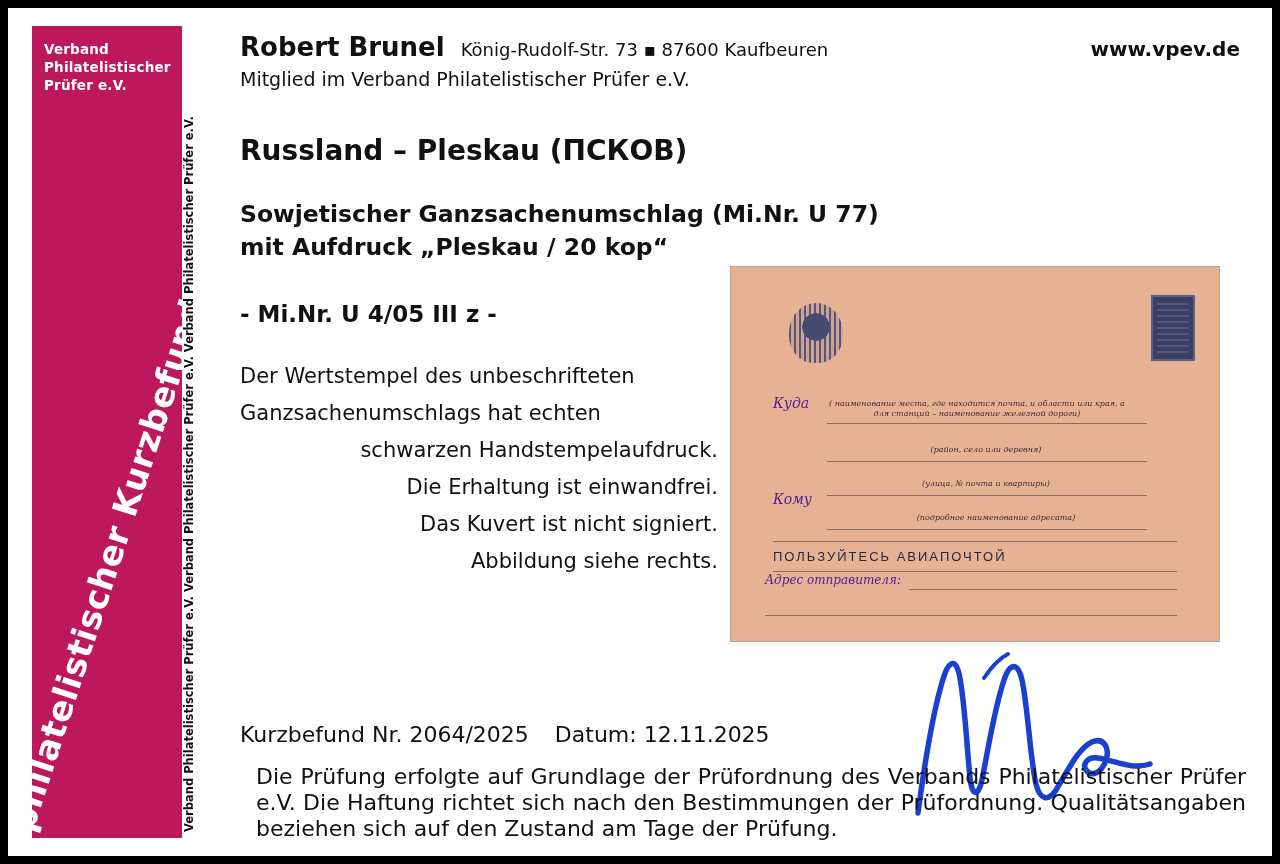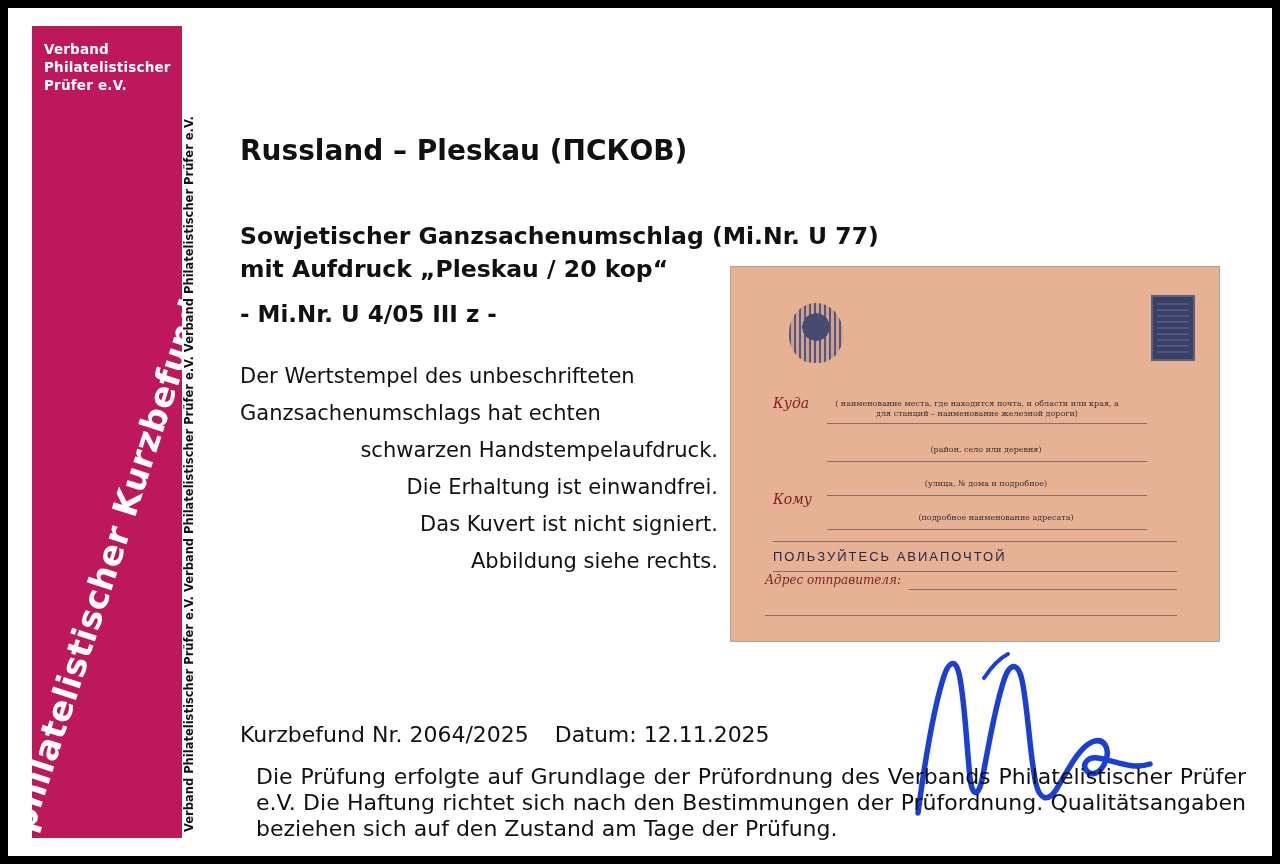--- a/index.html
+++ b/index.html
@@ -125,21 +125,20 @@
   }
   .sub1 {
     position: absolute;
     left: 232px;
     top: 190px;
     width: 760px;
     font-size: 23.5px;
     font-weight: bold;
     line-height: 33px;
     color: #111;
-    margin-top: 22px;
   }
   .sub2 {
     position: absolute;
     left: 232px;
     top: 293px;
     font-size: 23px;
     font-weight: bold;
     color: #111;
   }
   .para {
@@ -211,30 +210,31 @@
   }
   .cover-stamp:after {
     content: "";
     position: absolute;
     left: 6px; top: 8px; right: 6px; bottom: 8px;
     background: repeating-linear-gradient(0deg, rgba(255,255,255,.13) 0 2px, rgba(0,0,0,0) 2px 6px);
   }
   .lbl {
     position: absolute;
     font-style: italic;
-    color: #7f1d1d;
+    color: #4c1d95;
     font-size: 14px;
     font-family: "DejaVu Serif", "Liberation Serif", serif;
   }
   .tiny {
     position: absolute;
     font-size: 8px;
     color: #3a2e33;
     font-family: "DejaVu Serif", "Liberation Serif", serif;
     text-align: center;
+    font-style: italic;
   }
   .rule {
     position: absolute;
     height: 1px;
     background: #8a6e63;
   }
   .cover-banner {
     position: absolute;
     left: 42px;
     top: 282px;
@@ -265,20 +265,28 @@
       <div class="band-top">
         <div>Verband</div>
         <div>Philatelistischer</div>
         <div>Prüfer e.V.</div>
       </div>
       <div class="band-diag">philatelistischer Kurzbefund</div>
     </div>
     <div class="band-side">Verband Philatelistischer Prüfer e.V. Verband Philatelistischer Prüfer e.V. Verband Philatelistischer Prüfer e.V.</div>
   </div>
 
+  <div class="hdr">
+    <div class="hdr-row1">
+      <div class="hdr-name">Robert Brunel</div>
+      <div class="hdr-addr">König-Rudolf-Str. 73 ▪ 87600 Kaufbeuren</div>
+      <div class="hdr-web">www.vpev.de</div>
+    </div>
+    <div class="hdr-row2">Mitglied im Verband Philatelistischer Prüfer e.V.</div>
+  </div>
 
   <div class="title">Russland – Pleskau (ПСКОВ)</div>
 
   <div class="sub1">
     <div>Sowjetischer Ganzsachenumschlag (Mi.Nr. U 77)</div>
     <div>mit Aufdruck „Pleskau / 20 kop“</div>
   </div>
 
   <div class="sub2">- Mi.Nr. U 4/05 III z -</div>
 
@@ -295,21 +303,21 @@
     <div class="cover-emblem"></div>
     <div class="cover-stamp"></div>
 
     <div class="lbl" style="left:42px; top:128px;">Куда</div>
     <div class="tiny" style="left:96px; top:132px; width:300px; line-height:10px;">( наименование места, где находится почта, и области или края, а для станций – наименование железной дороги)</div>
     <div class="rule" style="left:96px; top:156px; width:320px;"></div>
 
     <div class="tiny" style="left:150px; top:178px; width:210px;">(район, село или деревня)</div>
     <div class="rule" style="left:96px; top:194px; width:320px;"></div>
 
-    <div class="tiny" style="left:150px; top:212px; width:210px;">(улица, № дома и подробное)</div>
+    <div class="tiny" style="left:150px; top:212px; width:210px;">(улица, № почта и квартиры)</div>
     <div class="rule" style="left:96px; top:228px; width:320px;"></div>
 
     <div class="lbl" style="left:42px; top:224px;">Кому</div>
     <div class="tiny" style="left:150px; top:246px; width:230px;">(подробное наименование адресата)</div>
     <div class="rule" style="left:96px; top:262px; width:320px;"></div>
 
     <div class="rule" style="left:42px; top:274px; width:404px;"></div>
     <div class="cover-banner">ПОЛЬЗУЙТЕСЬ АВИАПОЧТОЙ</div>
     <div class="rule" style="left:42px; top:304px; width:404px;"></div>
 

